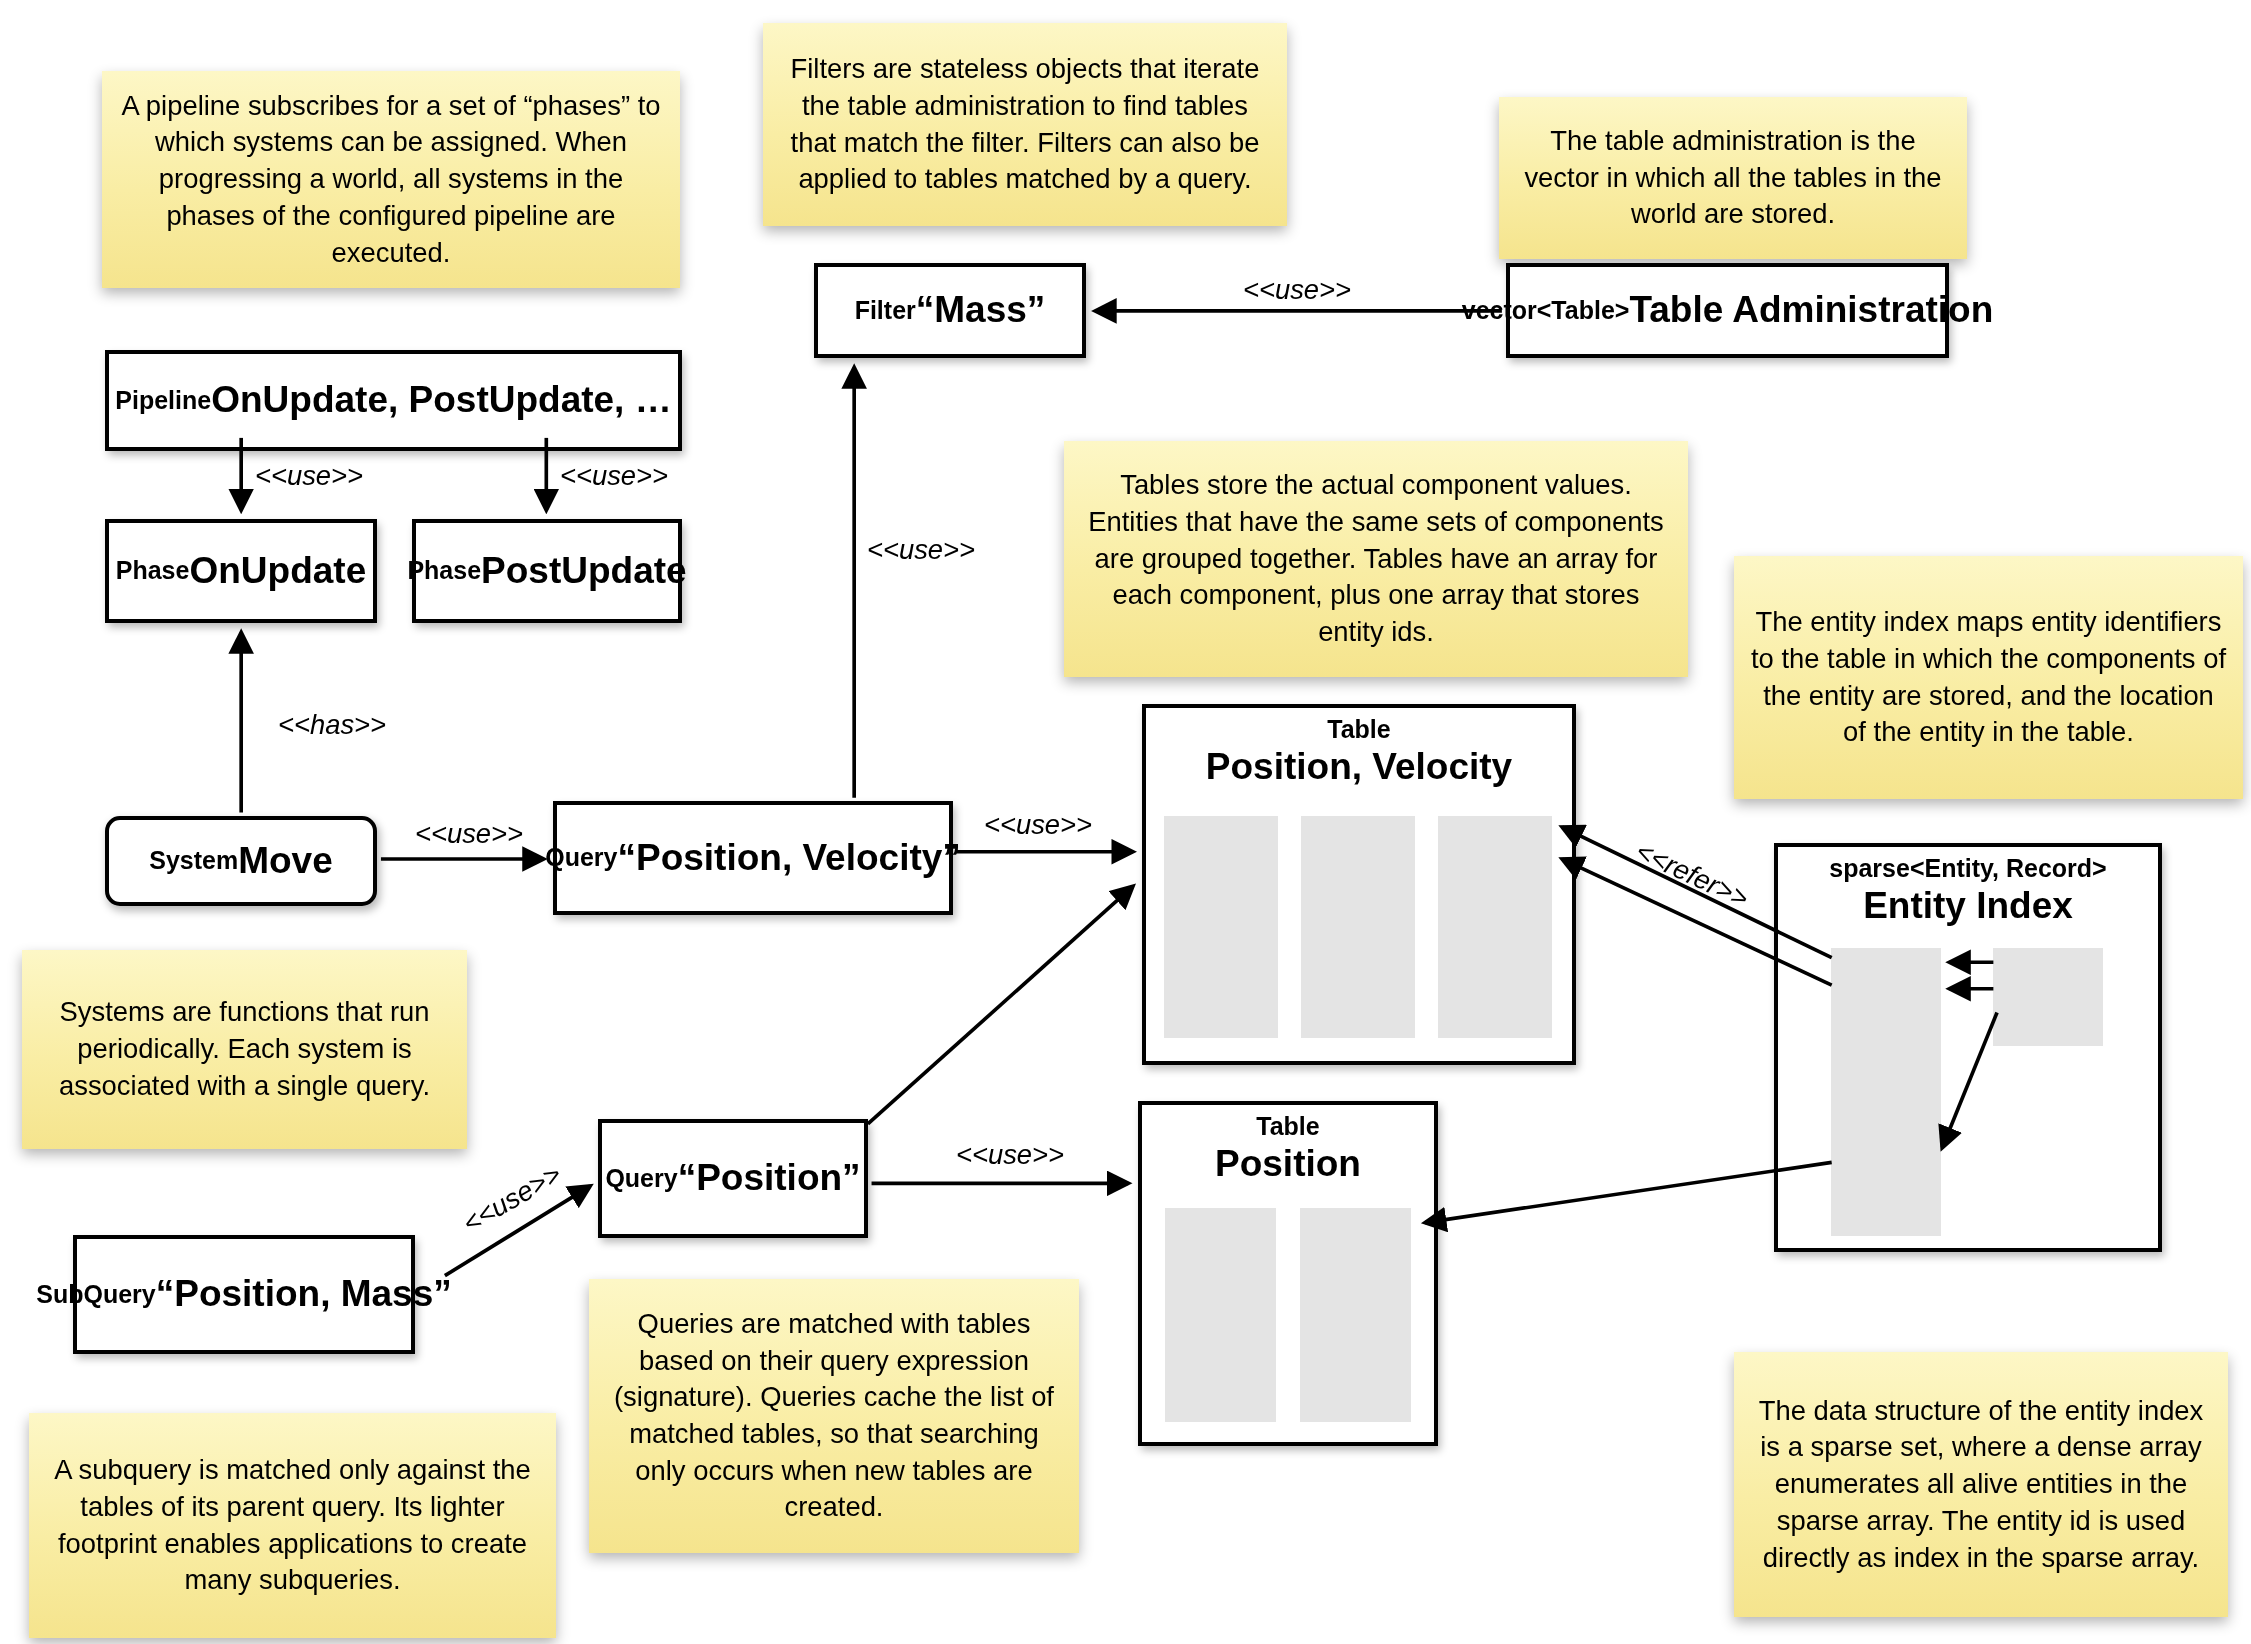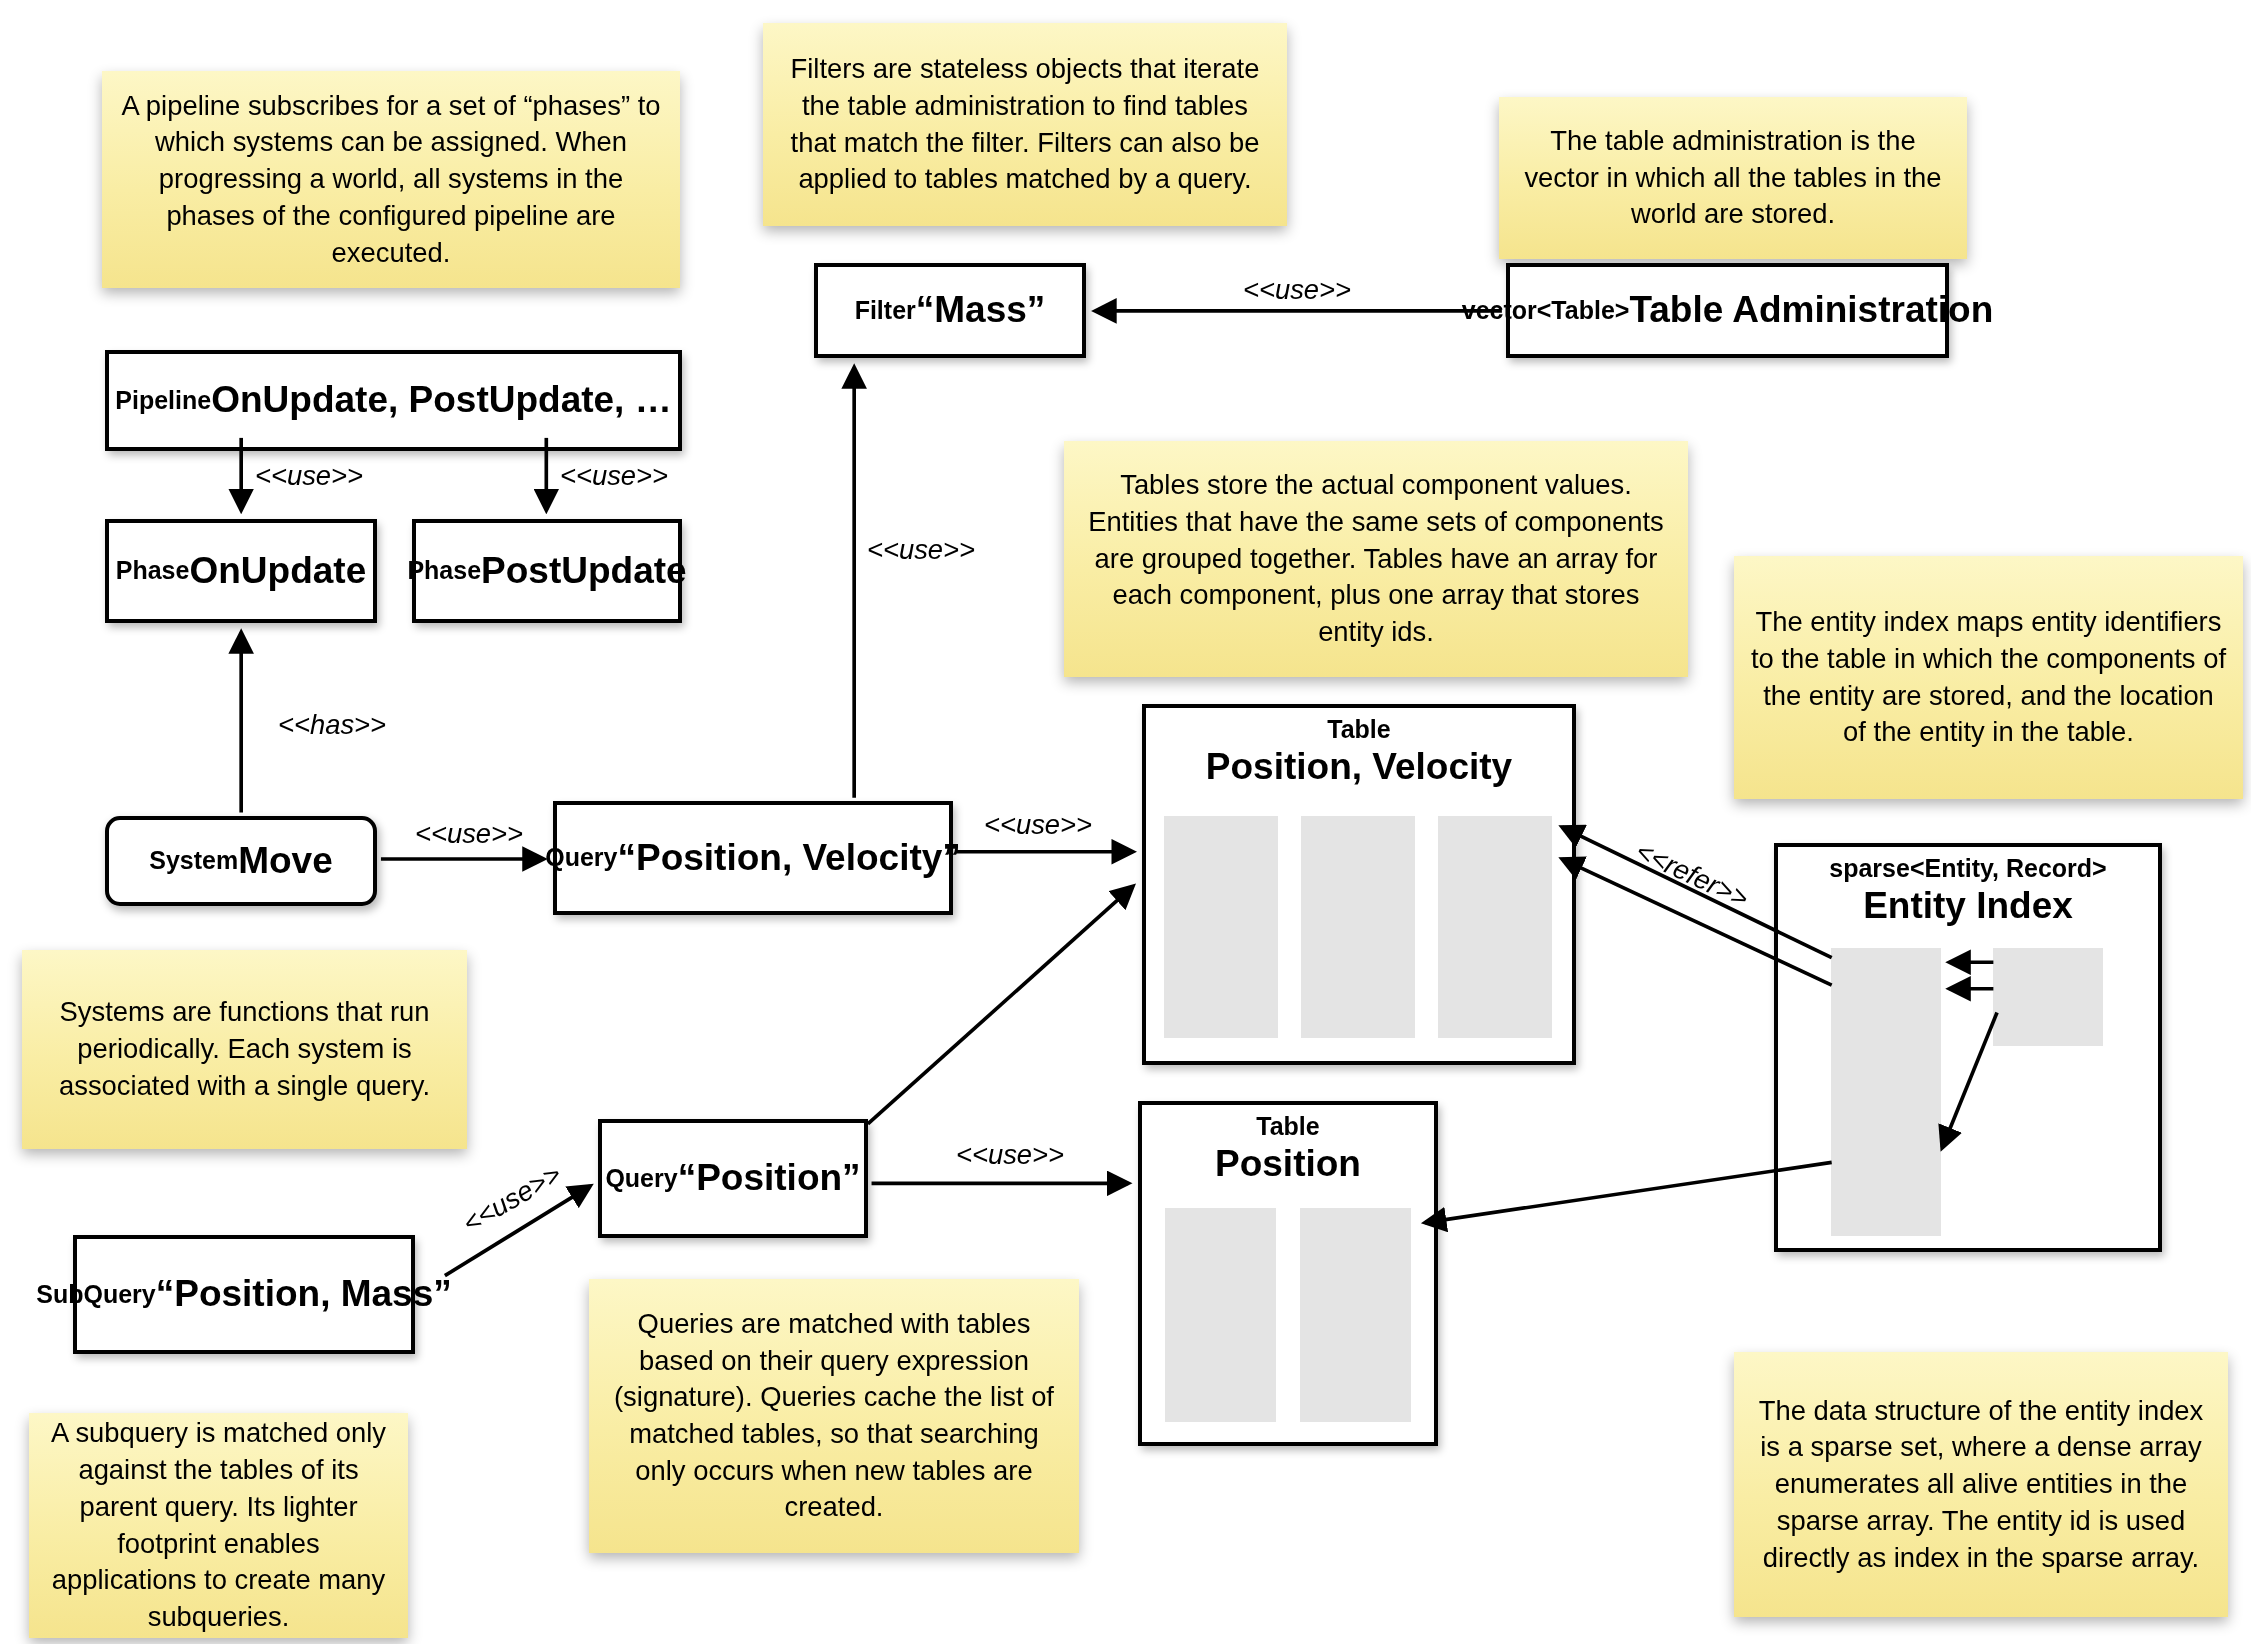--- a/index.html
+++ b/index.html
@@ -39,21 +39,21 @@
 
 <div class="canvas">
 
   <div class="note" style="left:102px;top:71px;width:578px;height:217px;">A pipeline subscribes for a set of “phases” to which systems can be assigned. When progressing a world, all systems in the phases of the configured pipeline are executed.</div>
   <div class="note" style="left:763px;top:23px;width:524px;height:203px;">Filters are stateless objects that iterate the table administration to find tables that match the filter. Filters can also be applied to tables matched by a query.</div>
   <div class="note" style="left:1499px;top:64px;width:468px;height:162px;margin-top:33px;">The table administration is the vector in which all the tables in the world are stored.</div>
   <div class="note" style="left:1064px;top:441px;width:624px;height:236px;">Tables store the actual component values. Entities that have the same sets of components are grouped together. Tables have an array for each component, plus one array that stores entity ids.</div>
   <div class="note" style="left:1734px;top:556px;width:509px;height:243px;">The entity index maps entity identifiers to the table in which the components of the entity are stored, and the location of the entity in the table.</div>
   <div class="note" style="left:22px;top:950px;width:445px;height:199px;">Systems are functions that run periodically. Each system is associated with a single query.</div>
   <div class="note" style="left:589px;top:1279px;width:490px;height:274px;">Queries are matched with tables based on their query expression (signature). Queries cache the list of matched tables, so that searching only occurs when new tables are created.</div>
-  <div class="note" style="left:29px;top:1413px;width:379px;height:225px;">A subquery is matched only against the tables of its parent query. Its lighter footprint enables applications to create many subqueries.</div>
+  <div class="note" style="left:29px;top:1413px;width:527px;height:225px;">A subquery is matched only against the tables of its parent query. Its lighter footprint enables applications to create many subqueries.</div>
   <div class="note" style="left:1734px;top:1352px;width:494px;height:265px;">The data structure of the entity index is a sparse set, where a dense array enumerates all alive entities in the sparse array. The entity id is used directly as index in the sparse array.</div>
 
   <div class="node node-centered" style="left:105px;top:350px;width:577px;height:101px;">
     <div class="node-type">Pipeline</div>
     <div class="node-name">OnUpdate, PostUpdate, …</div>
   </div>
 
   <div class="node node-centered" style="left:105px;top:519px;width:272px;height:104px;">
     <div class="node-type">Phase</div>
     <div class="node-name">OnUpdate</div>

